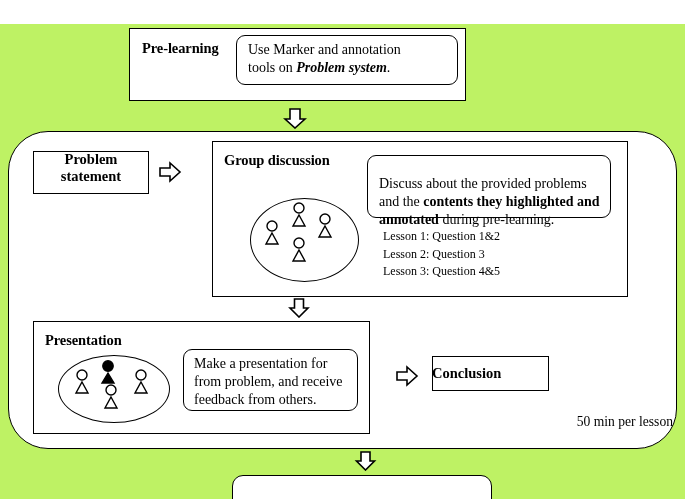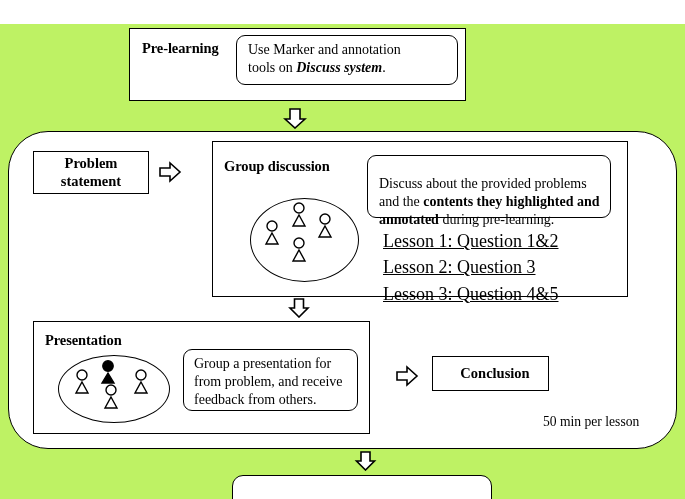--- a/index.html
+++ b/index.html
@@ -44,37 +44,36 @@
     letter-spacing: -0.1px;
     line-height: 1.15;
   }
   .body-txt {
     font-size: 14px;
     line-height: 1.30;
   }
   .body-txt b { font-weight: bold; }
   .body-txt i.bi { font-weight: bold; font-style: italic; }
   .list-txt {
-    font-size: 18px;
+    font-size: 12px;
     line-height: 1.46;
     white-space: nowrap;
-    text-decoration: underline;
   }
   .center-lbl {
     display: flex;
     align-items: center;
-    justify-content: center;
     text-align: center;
     font-weight: bold;
     font-size: 14.5px;
     line-height: 1.2;
   }
   .note-txt {
     font-size: 13.6px;
     white-space: nowrap;
+    text-align: right;
   }
 
   
   .arrow { position: absolute; }
   .arrow svg { display: block; }
 
   
   .ellipse {
     position: absolute;
     border: 1.5px solid #000;
@@ -89,21 +88,21 @@
 
 <div id="canvas">
 
   <div class="abs rect-box" style="left:129px; top:4px; width:337px; height:73px;">
   </div>
   <div class="abs hdr" style="left:142px; top:16px; width:120px;">Pre-learning</div>
 
   <div class="abs round-box" style="left:236px; top:11px; width:222px; height:50px;"></div>
   <div class="abs body-txt" style="left:248px; top:17px; width:205px;">
     <span>Use Marker and annotation</span><br>
-    <span>tools on </span><i class="bi">Discuss system</i><span>.</span>
+    <span>tools on </span><i class="bi">Problem system</i><span>.</span>
   </div>
 
   <div class="arrow" style="left:283px; top:84px;">
     <svg width="24" height="21" viewBox="0 0 24 21">
       <polygon points="7,1 17,1 17,11 22,11 12,20 2,11 7,11" fill="#ffffff" stroke="#000000" stroke-width="1.6" stroke-linejoin="miter"></polygon>
     </svg>
   </div>
 
   <div class="abs outer-round" style="left:8px; top:107px; width:669px; height:318px;"></div>
 
@@ -113,21 +112,21 @@
     <span>statement</span>
   </div>
 
   <div class="arrow" style="left:159px; top:137px;">
     <svg width="24" height="22" viewBox="0 0 24 22">
       <polygon points="1,7 11,7 11,2 21,11 11,20 11,15 1,15" fill="#ffffff" stroke="#000000" stroke-width="1.6" stroke-linejoin="miter"></polygon>
     </svg>
   </div>
 
   <div class="abs rect-box" style="left:212px; top:117px; width:416px; height:156px;"></div>
-  <div class="abs hdr" style="left:224px; top:134px; width:170px;">Group discussion</div>
+  <div class="abs hdr" style="left:224px; top:128px; width:170px;">Group discussion</div>
 
   <div class="ellipse" style="left:250px; top:174px; width:107px; height:82px;"></div>
 
   <div class="person" style="left:291px; top:178px;">
     <svg width="16" height="25" viewBox="0 0 16 25">
       <circle cx="8" cy="6" r="5" fill="#ffffff" stroke="#000000" stroke-width="1.4"></circle>
       <polygon points="8,13 14,24 2,24" fill="#ffffff" stroke="#000000" stroke-width="1.4" stroke-linejoin="miter"></polygon>
     </svg>
   </div>
   <div class="person" style="left:264px; top:196px;">
@@ -189,21 +188,21 @@
   </div>
   <div class="person" style="left:103px; top:360px;">
     <svg width="16" height="25" viewBox="0 0 16 25">
       <circle cx="8" cy="6" r="5" fill="#ffffff" stroke="#000000" stroke-width="1.4"></circle>
       <polygon points="8,13 14,24 2,24" fill="#ffffff" stroke="#000000" stroke-width="1.4" stroke-linejoin="miter"></polygon>
     </svg>
   </div>
 
   <div class="abs round-box" style="left:183px; top:325px; width:175px; height:62px;"></div>
   <div class="abs body-txt" style="left:194px; top:331px; width:160px;">
-    <span>Group a presentation for</span><br>
+    <span>Make a presentation for</span><br>
     <span>from problem, and receive</span><br>
     <span>feedback from others.</span>
   </div>
 
   <div class="arrow" style="left:396px; top:341px;">
     <svg width="24" height="22" viewBox="0 0 24 22">
       <polygon points="1,7 11,7 11,2 21,11 11,20 11,15 1,15" fill="#ffffff" stroke="#000000" stroke-width="1.6" stroke-linejoin="miter"></polygon>
     </svg>
   </div>
 

